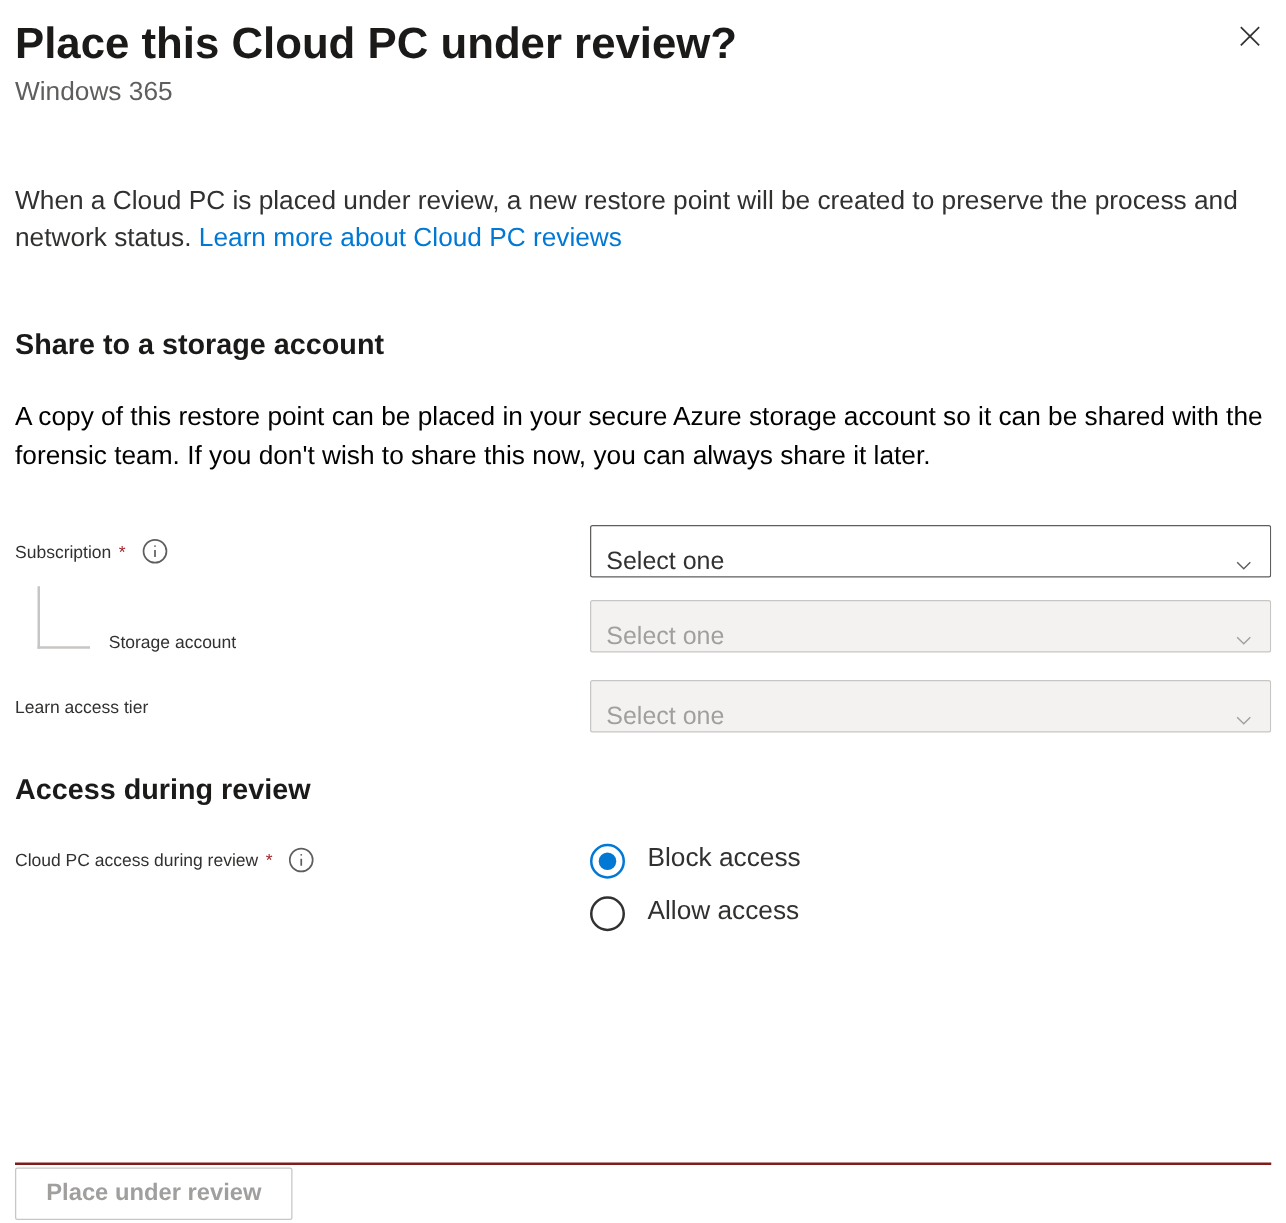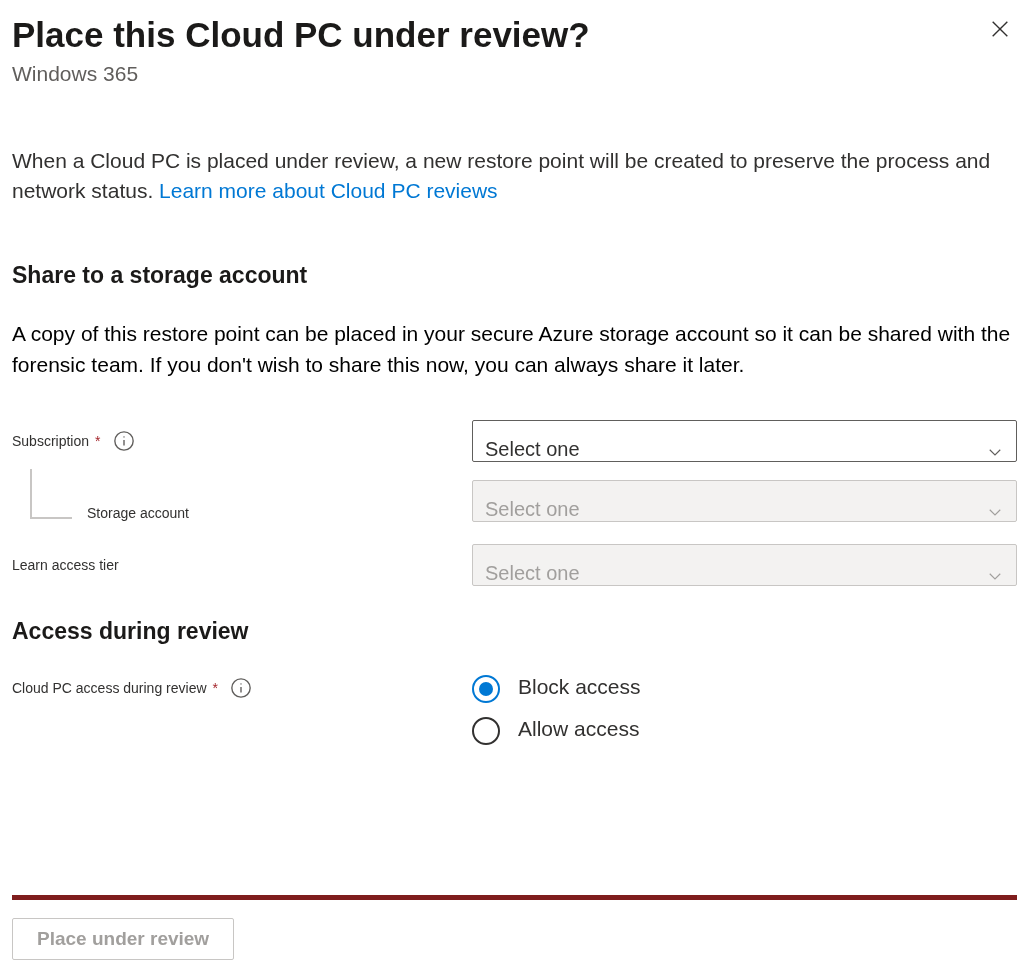--- a/index.html
+++ b/index.html
@@ -187,22 +187,22 @@
       width: 14px;
       height: 14px;
       border-radius: 50%;
       background: #0078d4;
     }
     .radio-label {
       font-size: 21px;
       color: #323130;
     }
     .footer {
-      border-top: 5px solid #7f1d1d;
-      padding: 18px 0;
+      border-top: 2px solid #7f1d1d;
+      padding: 2px 0;
       margin-top: auto;
     }
     .primary-btn {
       height: 42px;
       padding: 0 24px;
       border: 1px solid #c8c6c4;
       background: #ffffff;
       color: #a19f9d;
       font-size: 19px;
       font-weight: 600;

